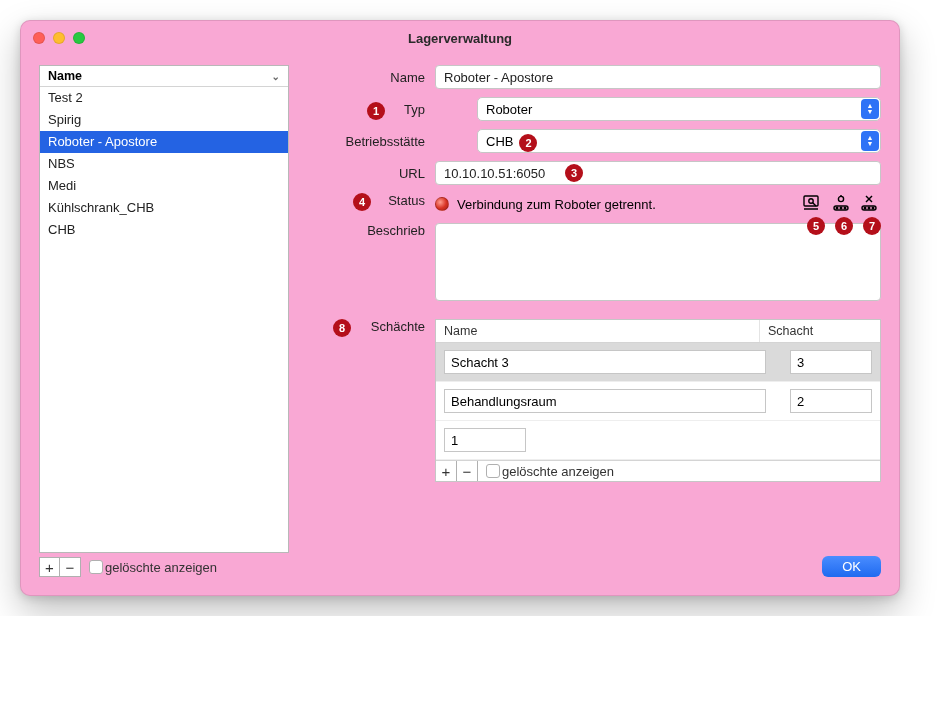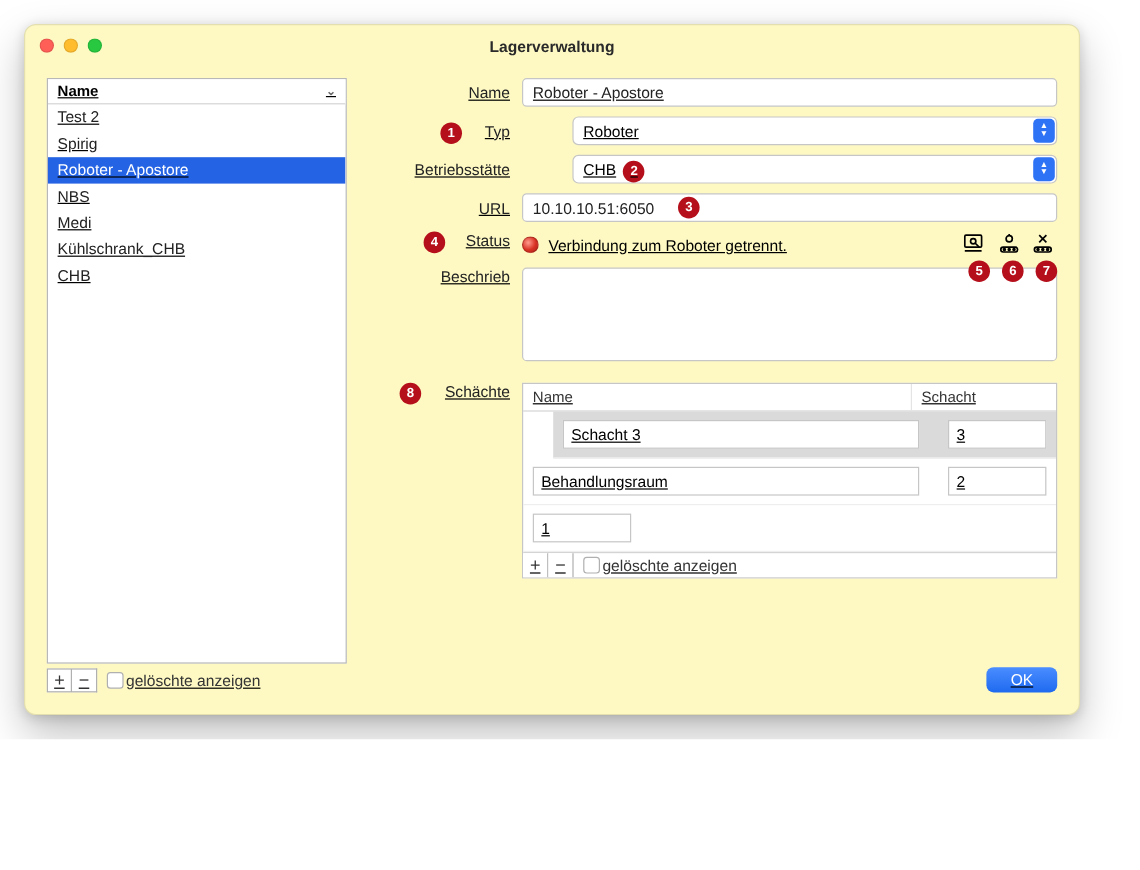--- a/index.html
+++ b/index.html
@@ -4,26 +4,25 @@
   <style>
     * { box-sizing: border-box; margin: 0; padding: 0; }
     body {
       font-family: -apple-system, BlinkMacSystemFont, "Segoe UI", Helvetica, Arial, sans-serif;
       font-size: 13px;
       background: #fff;
       padding: 20px;
     }
     .window {
       width: 880px;
-      background: #fef9c3;
+      background: #f9a8d4;
       border-radius: 10px;
       box-shadow: 0 15px 35px rgba(0,0,0,0.25), 0 2px 10px rgba(0,0,0,0.15);
       overflow: hidden;
       border: 1px solid rgba(0,0,0,0.1);
-      text-decoration: underline;
     }
     .titlebar {
       height: 34px;
       display: flex;
       align-items: center;
       padding: 0 12px;
       position: relative;
     }
     .traffic-lights {
       display: flex;
@@ -245,21 +244,21 @@
     .th-name { flex: 1; }
     .th-schacht { width: 120px; border-right: none; }
     .table-body { flex: 1; }
     .table-row {
       display: flex;
       align-items: center;
       padding: 7px 8px;
       gap: 24px;
       border-bottom: 1px solid #eee;
     }
-    .table-row.selected { background: #dadada; margin-left: 25px; }
+    .table-row.selected { background: #dadada; }
     .cell-input-name {
       flex: 1;
       height: 24px;
       border: 1px solid #c6c6c6;
       background: #fff;
       padding: 0 6px;
       font-size: 13px;
       font-family: inherit;
       border-radius: 0;
     }

